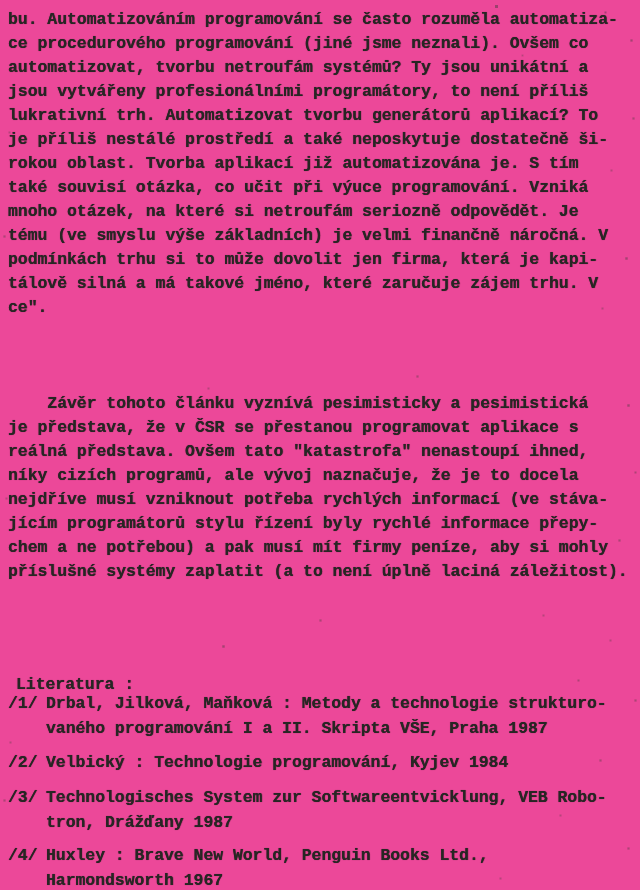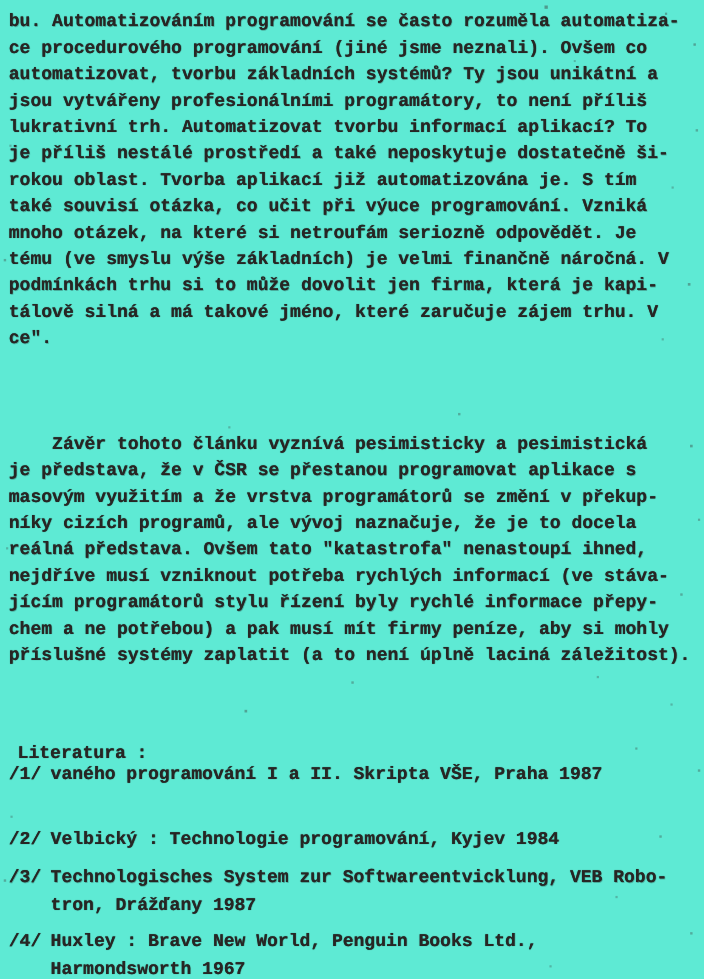--- a/index.html
+++ b/index.html
@@ -1,19 +1,19 @@
 <!DOCTYPE html>
 <html><head>
 <meta charset="utf-8">
 <style>
   html,body{margin:0;padding:0;background:#dededa;}
   .page{
     position:relative;
     width:640px;height:890px;
-    background:#5eead4;
+    background:#ec4899;
     overflow:hidden;
     font-family:"Liberation Mono","DejaVu Sans Mono",monospace;
     font-weight:700;
     color:#272624;
   }
   .ink{
     font-size:16.4px;
     text-shadow:0 0 .7px rgba(30,28,26,.85), .6px .4px 0 rgba(30,28,26,.25);
   }
   .line{white-space:pre;}
@@ -65,50 +65,50 @@
 </style>
 </head>
 <body>
 
 <div class="page">
   <div class="noise"></div>
 
   <div class="para p1 ink">
       <div class="line">bu. Automatizováním programování se často rozuměla automatiza-</div>
       <div class="line">ce procedurového programování (jiné jsme neznali). Ovšem co</div>
-      <div class="line">automatizovat, tvorbu základních systémů? Ty jsou unikátní a</div>
+      <div class="line">automatizovat, tvorbu netroufám systémů? Ty jsou unikátní a</div>
       <div class="line">jsou vytvářeny profesionálními programátory, to není příliš</div>
-      <div class="line">lukrativní trh. Automatizovat tvorbu informací aplikací? To</div>
+      <div class="line">lukrativní trh. Automatizovat tvorbu generátorů aplikací? To</div>
       <div class="line">je příliš nestálé prostředí a také neposkytuje dostatečně ši-</div>
       <div class="line">rokou oblast. Tvorba aplikací již automatizována je. S tím</div>
       <div class="line">také souvisí otázka, co učit při výuce programování. Vzniká</div>
       <div class="line">mnoho otázek, na které si netroufám seriozně odpovědět. Je</div>
       <div class="line">tému (ve smyslu výše základních) je velmi finančně náročná. V</div>
       <div class="line">podmínkách trhu si to může dovolit jen firma, která je kapi-</div>
       <div class="line">tálově silná a má takové jméno, které zaručuje zájem trhu. V</div>
       <div class="line">ce".</div>
     </div>
 
   <div class="para p2 ink">
       <div class="line">    Závěr tohoto článku vyznívá pesimisticky a pesimistická</div>
       <div class="line">je představa, že v ČSR se přestanou programovat aplikace s</div>
-      <div class="line">masovým využitím a že vrstva programátorů se změní v překup-</div>
+      <div class="line">reálná představa. Ovšem tato "katastrofa" nenastoupí ihned,</div>
       <div class="line">níky cizích programů, ale vývoj naznačuje, že je to docela</div>
-      <div class="line">reálná představa. Ovšem tato "katastrofa" nenastoupí ihned,</div>
       <div class="line">nejdříve musí vzniknout potřeba rychlých informací (ve stáva-</div>
       <div class="line">jícím programátorů stylu řízení byly rychlé informace přepy-</div>
       <div class="line">chem a ne potřebou) a pak musí mít firmy peníze, aby si mohly</div>
       <div class="line">příslušné systémy zaplatit (a to není úplně laciná záležitost).</div>
     </div>
 
   <div class="lit-heading ink">Literatura :</div>
 
   <div class="lit-item i1 ink">
     <span class="marker">/1/</span>
     <div class="lit-lines">
+        <div class="line">Drbal, Jilková, Maňková : Metody a technologie strukturo-</div>
         <div class="line">vaného programování I a II. Skripta VŠE, Praha 1987</div>
       </div>
   </div>
 
   <div class="lit-item i2 ink">
     <span class="marker">/2/</span>
     <div class="lit-lines">
         <div class="line">Velbický : Technologie programování, Kyjev 1984</div>
       </div>
   </div>

